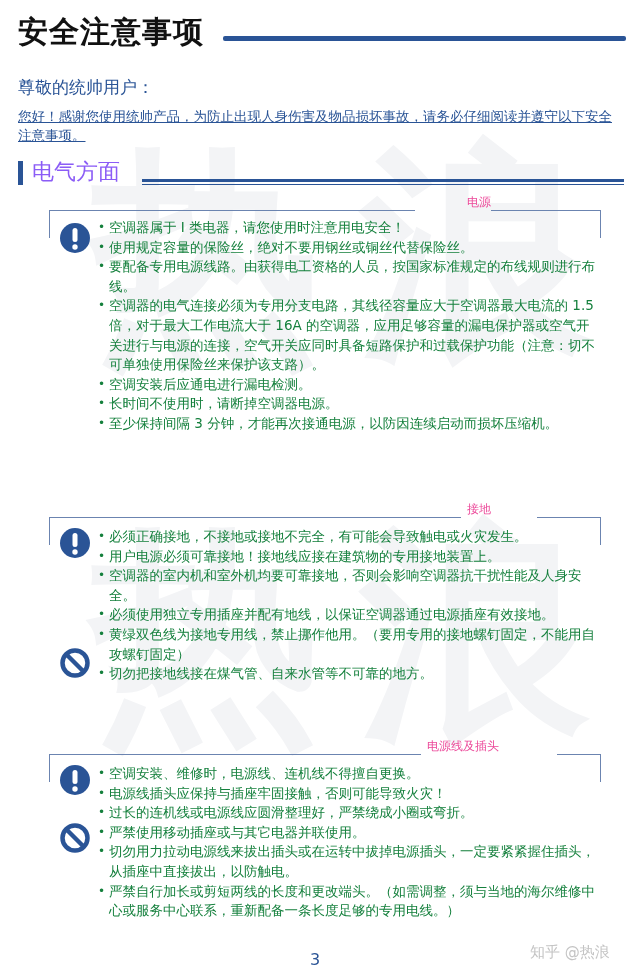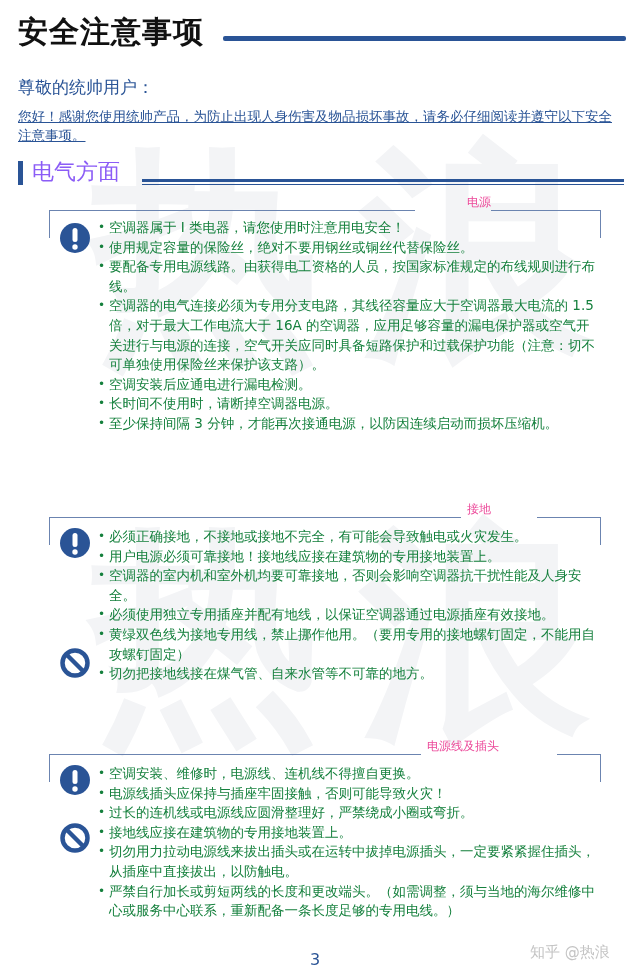--- a/index.html
+++ b/index.html
@@ -137,21 +137,21 @@
     </svg>
     <svg class="icon" style="left:10px;top:68px;" viewBox="0 0 32 32">
       <circle cx="16" cy="16" r="12.5" fill="none" stroke="#2a5496" stroke-width="4.5"></circle>
       <line x1="7.5" y1="7.5" x2="24.5" y2="24.5" stroke="#2a5496" stroke-width="4.5"></line>
     </svg>
 
     <ul class="bullets" style="top:10px;">
       <li>空调安装、维修时，电源线、连机线不得擅自更换。</li>
       <li>电源线插头应保持与插座牢固接触，否则可能导致火灾！</li>
       <li>过长的连机线或电源线应圆滑整理好，严禁绕成小圈或弯折。</li>
-      <li>接地线应接在建筑物的专用接地装置上。</li>
+      <li>严禁使用移动插座或与其它电器并联使用。</li>
       <li>切勿用力拉动电源线来拔出插头或在运转中拔掉电源插头，一定要紧紧握住插头，从插座中直接拔出，以防触电。</li>
       <li>严禁自行加长或剪短两线的长度和更改端头。（如需调整，须与当地的海尔维修中心或服务中心联系，重新配备一条长度足够的专用电线。）</li>
     </ul>
   </div>
 
   <div class="page-number">3</div>
   <div class="credit">知乎 @热浪</div>
 </div>
 
 </body></html>

